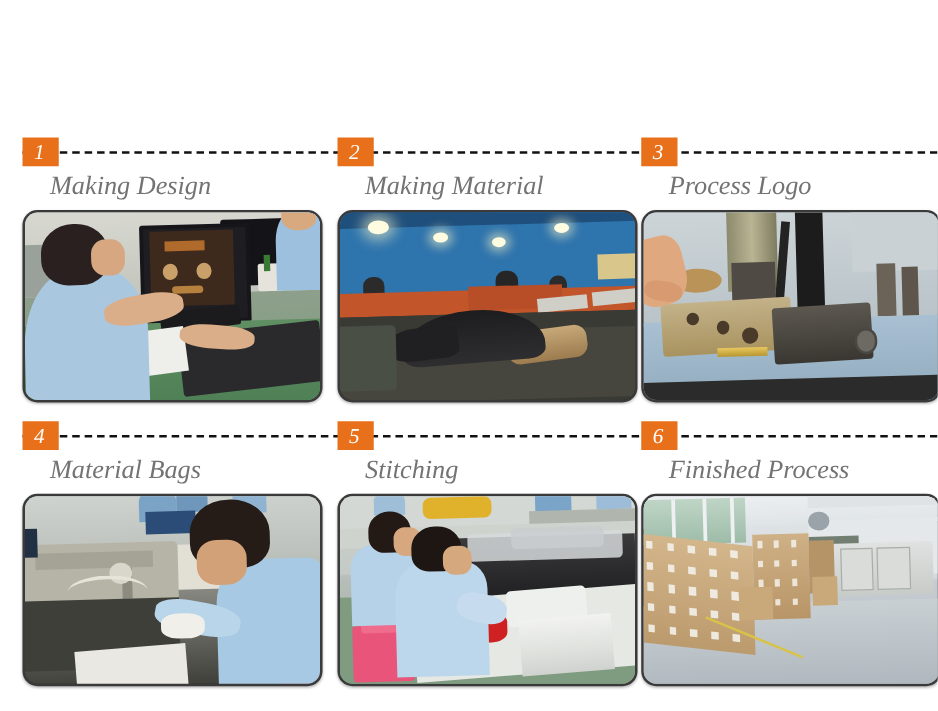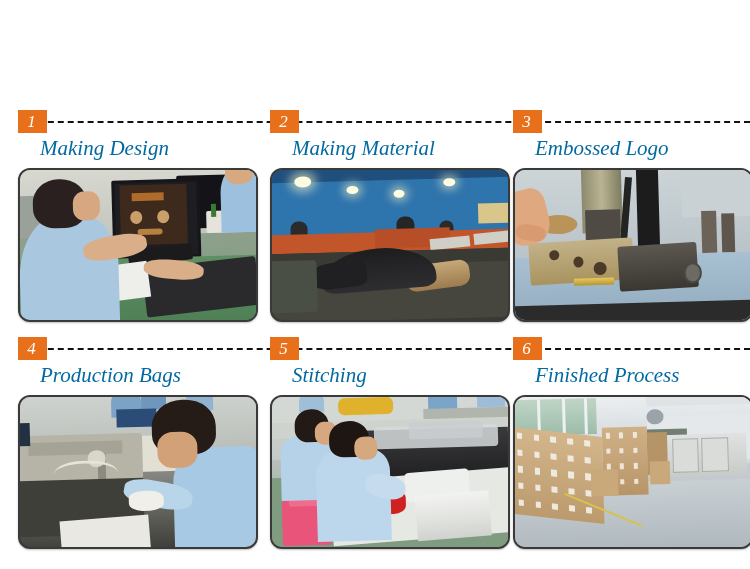--- a/index.html
+++ b/index.html
@@ -59,21 +59,21 @@
     color:#ffffff;
     line-height:1;
     padding-right:2px;
   }
 
   .step-label{
     position:absolute;left:22px;top:26px;
     font-family:"Liberation Serif", serif;
     font-style:italic;
     font-size:21px;
-    color:#0369a1;
+    color:#737373;
     white-space:nowrap;
     z-index:2;
   }
 
   
   .photo{
     position:absolute;left:0;top:58px;
     width:236px;height:150px;
     border:2px solid #3a3a3a;
     border-radius:12px;
@@ -313,21 +313,21 @@
               <div class="bx mach"></div>
             </div>
           </div>
         </div>
       </div>
 
       <div class="cell c3">
         <div class="badge">
           <span class="badge-num">3</span>
         </div>
-        <div class="step-label">Embossed Logo</div>
+        <div class="step-label">Process Logo</div>
         <div class="photo">
           <div class="inner">
             <div class="scene s3">
               <div class="bx bgwall"></div>
               <div class="bx mach-r"></div>
                 <div class="bx leg1"></div>
                 <div class="bx leg2"></div>
               <div class="bx press"></div>
                 <div class="bx belt"></div>
                 <div class="bx post"></div>
@@ -350,21 +350,21 @@
       </div>
     </div>
 
     <div class="row">
       <div class="dash-rule"></div>
 
       <div class="cell c1">
         <div class="badge">
           <span class="badge-num">4</span>
         </div>
-        <div class="step-label">Production Bags</div>
+        <div class="step-label">Material Bags</div>
         <div class="photo">
           <div class="inner">
             <div class="scene s4">
               <div class="bx wall"></div>
               <div class="bx bgppl1"></div>
                 <div class="bx bgppl2"></div>
                 <div class="bx bgppl3"></div>
               <div class="bx bgbox"></div>
               <div class="bx panel"></div>
               <div class="bx mach"></div>

